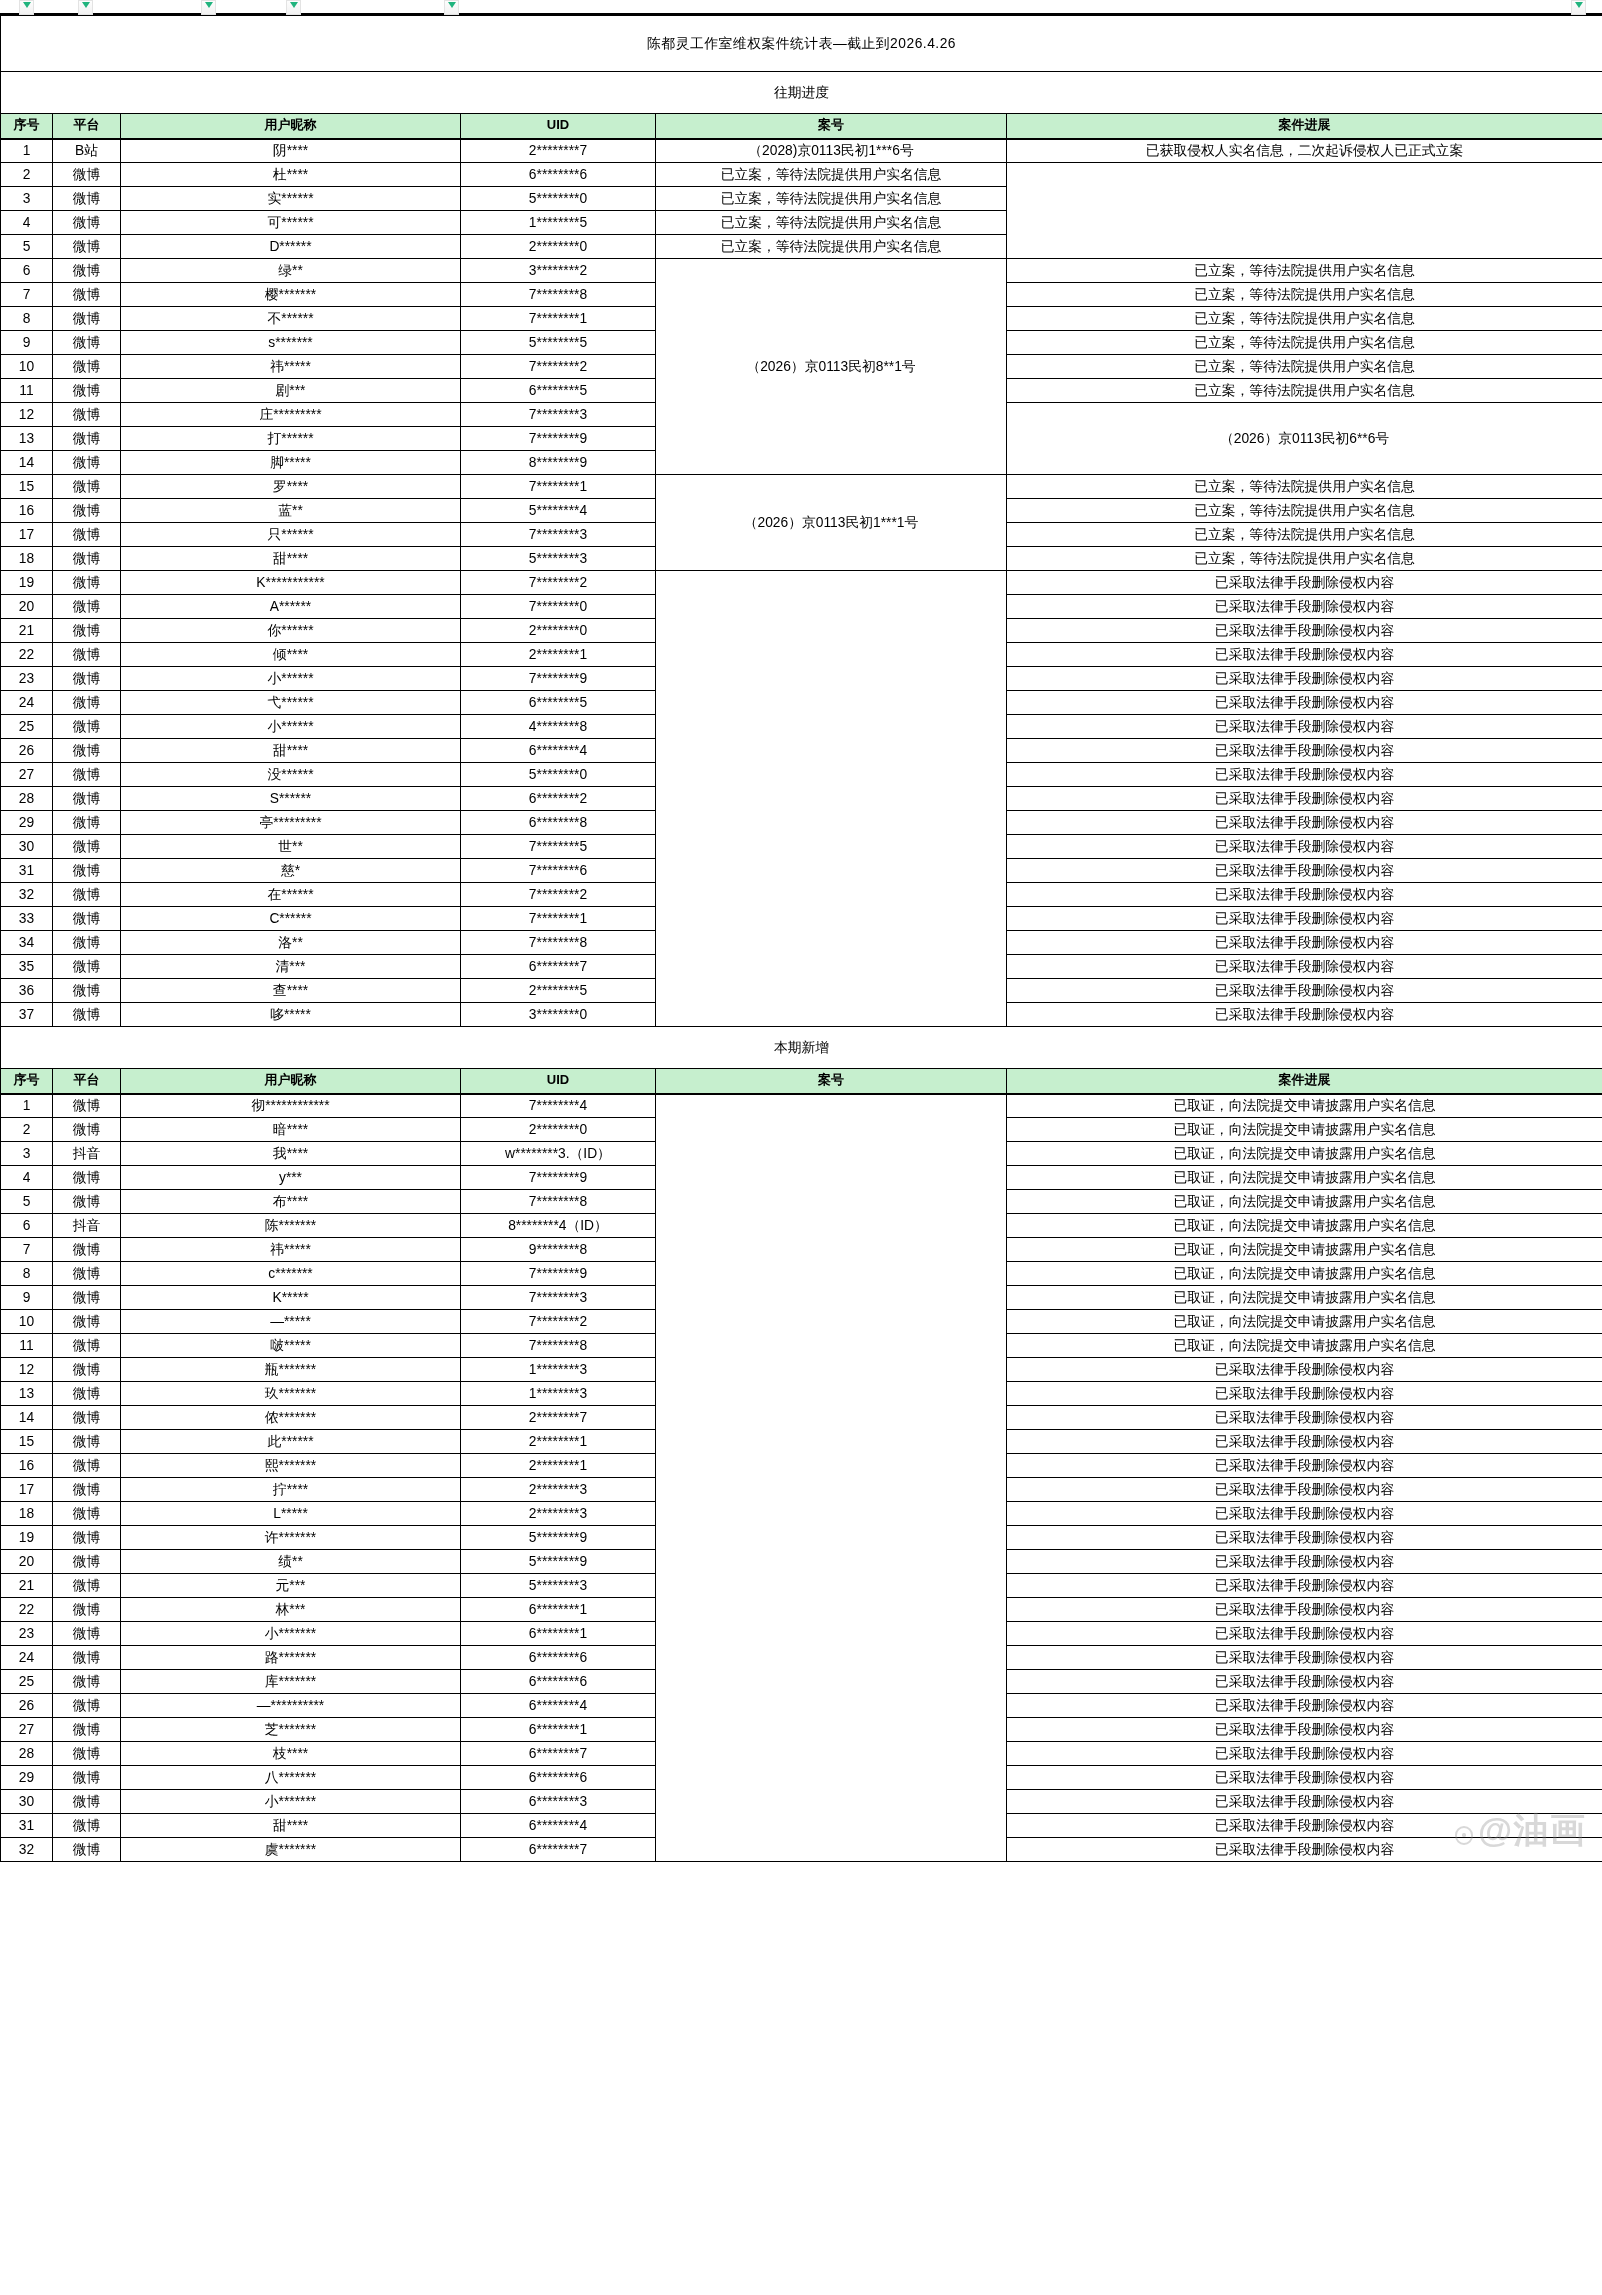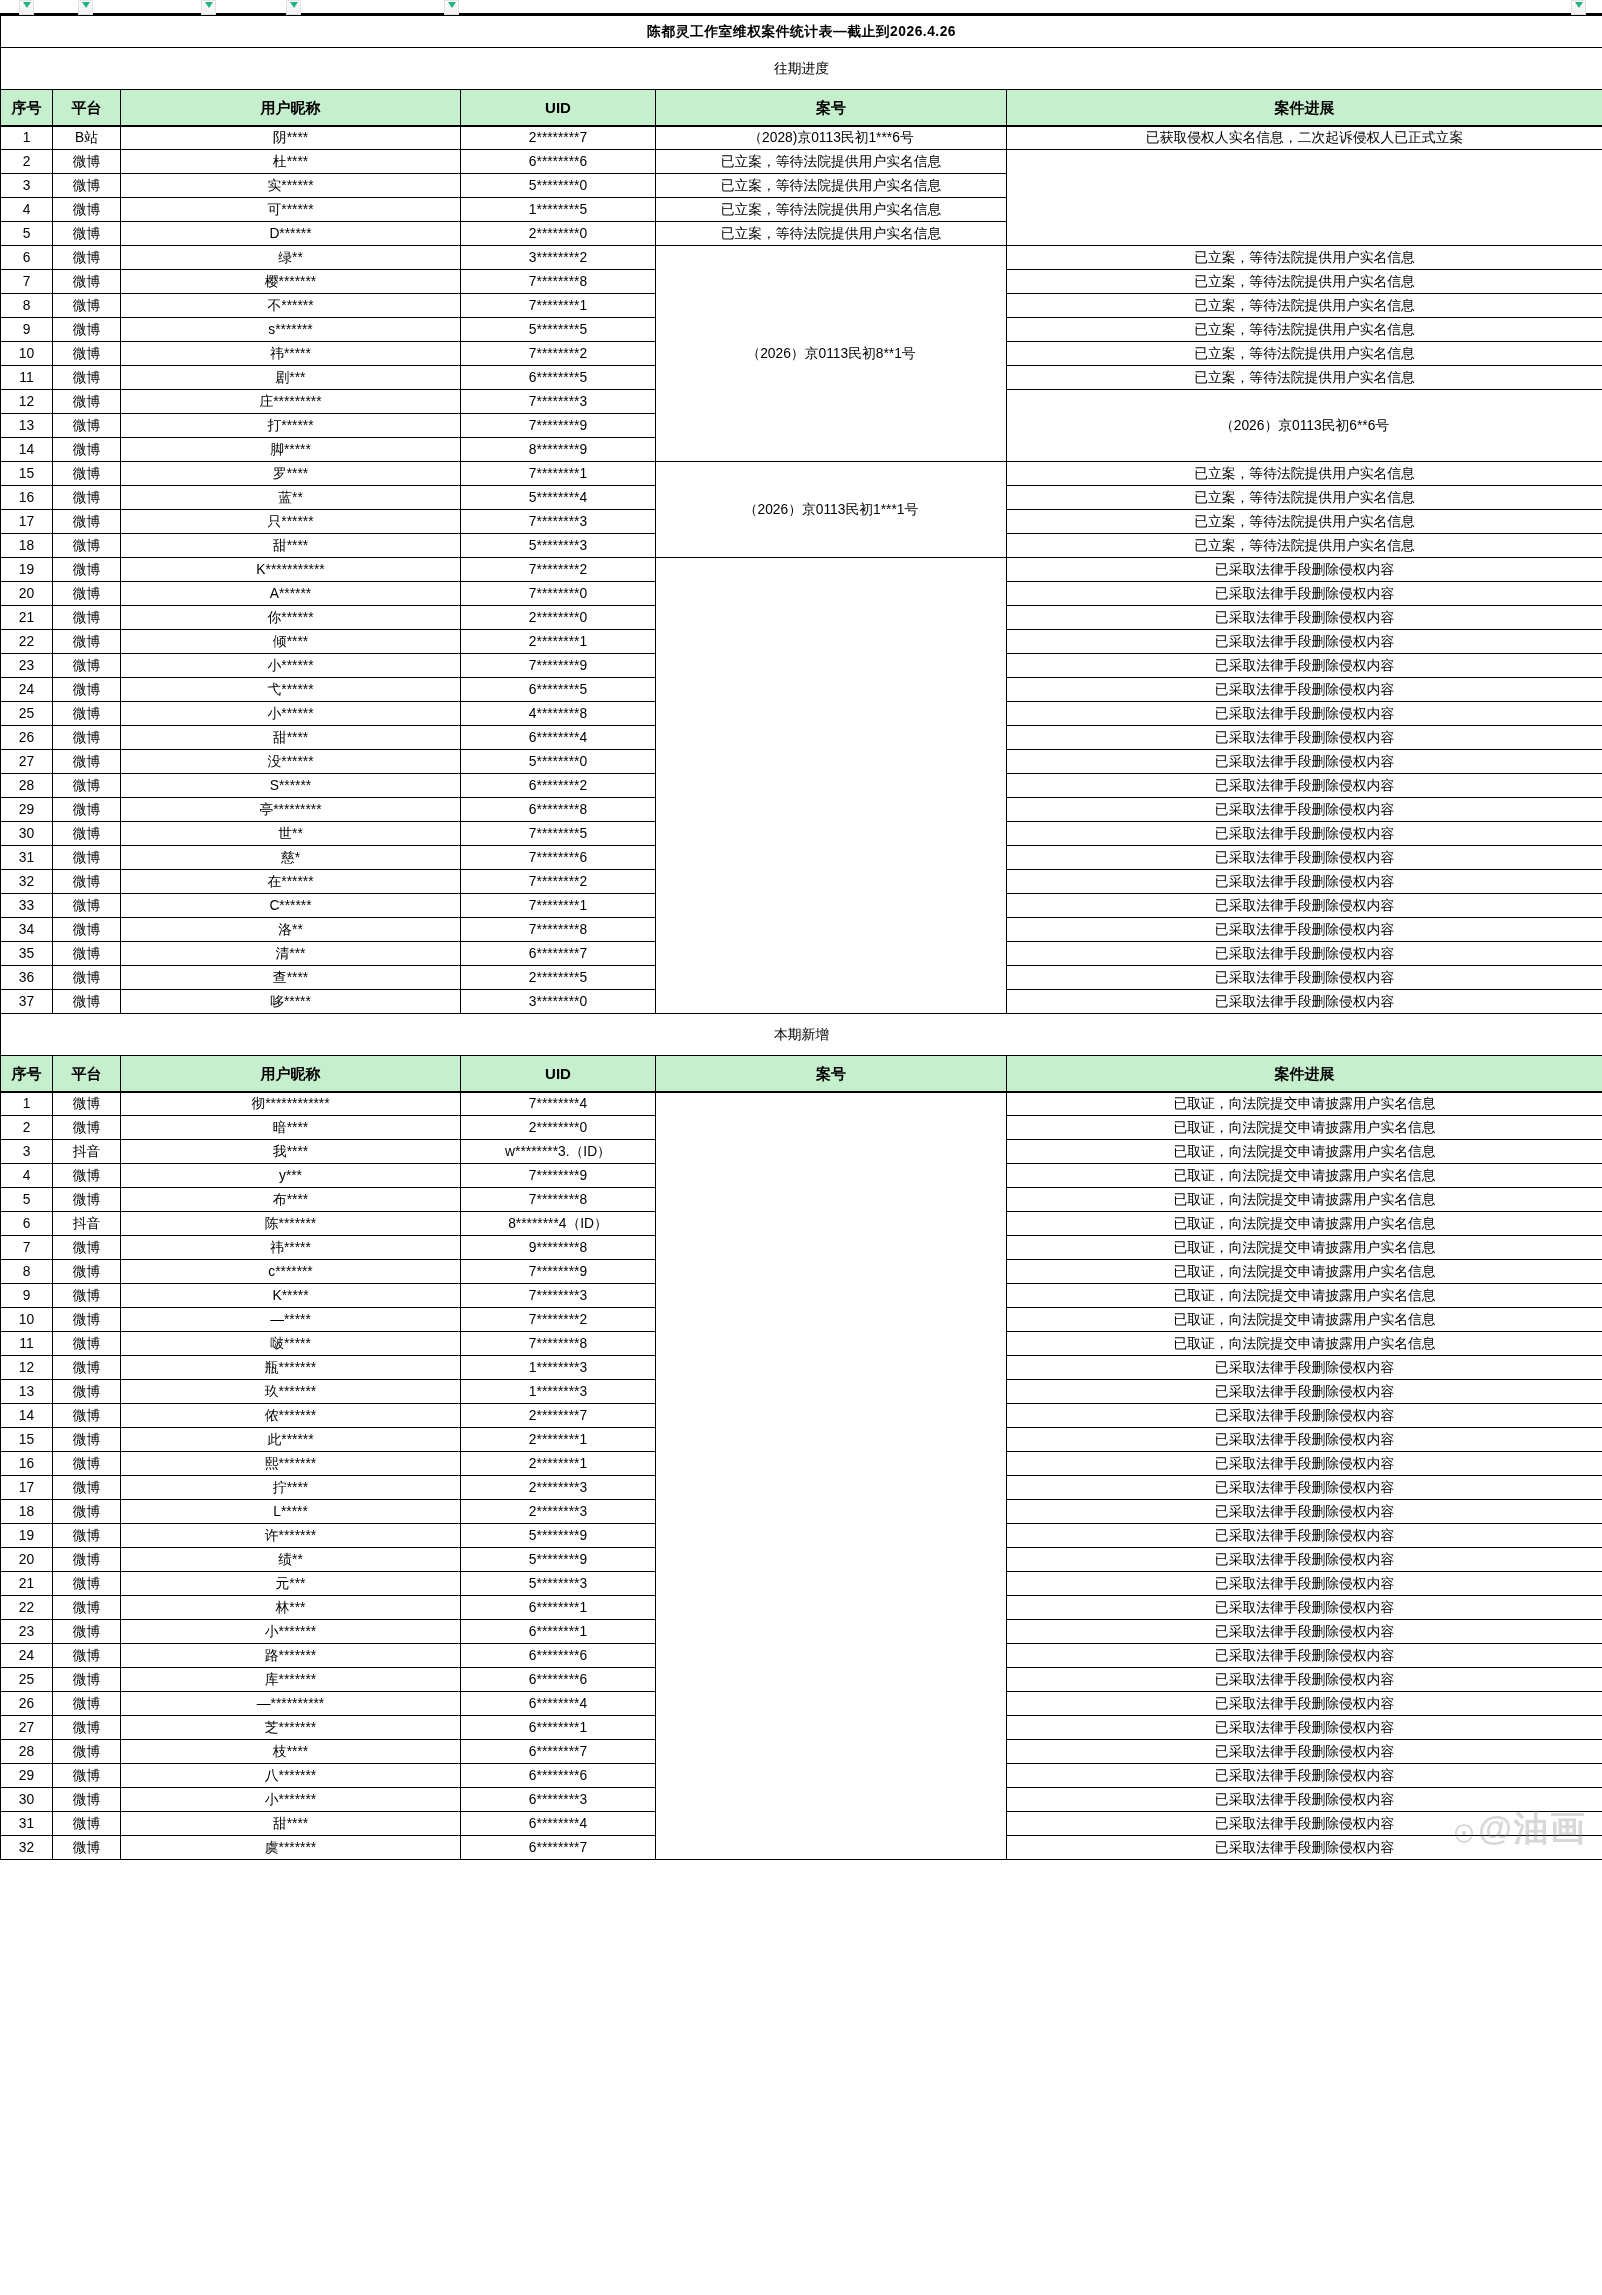--- a/index.html
+++ b/index.html
@@ -66,45 +66,45 @@
   
   col.c-idx   { width: 52px; }
   col.c-plat  { width: 68px; }
   col.c-nick  { width: 340px; }
   col.c-uid   { width: 195px; }
   col.c-case  { width: 351px; }
   col.c-prog  { width: 596px; }
 
   
   td.title-cell {
-    height: 32px;
+    height: 56px;
     font-size: 18.4px;
-    font-weight: bold;
+    font-weight: normal;
     letter-spacing: 0.5px;
     border-width: 1.4px 1.4px 2.3px 1.4px;
     margin-top: 18px;
   }
 
   
   td.section-band {
     height: 42px;
     background: #d9d9d9;
     font-size: 14.7px;
     font-weight: normal;
     border-top-width: 2.3px;
     border-bottom-width: 2.3px;
     margin-left: 19px;
   }
 
   
   tr.head td {
     background: #c6efce;
-    font-size: 15px;
+    font-size: 13px;
     font-weight: bold;
-    height: 36px;
+    height: 25px;
     border-bottom-width: 2.3px;
   }
 
   
   tr.data td { height: 24px; }
   td.cell-idx  { font-size: 13.8px; }
   td.cell-plat { font-size: 13.8px; }
   td.cell-nick { text-align: left; padding-left: 6.4px; font-size: 13.8px; }
   td.cell-uid  { font-size: 13.8px; letter-spacing: 0px; }
   td.cell-case { font-size: 14.2px; }

